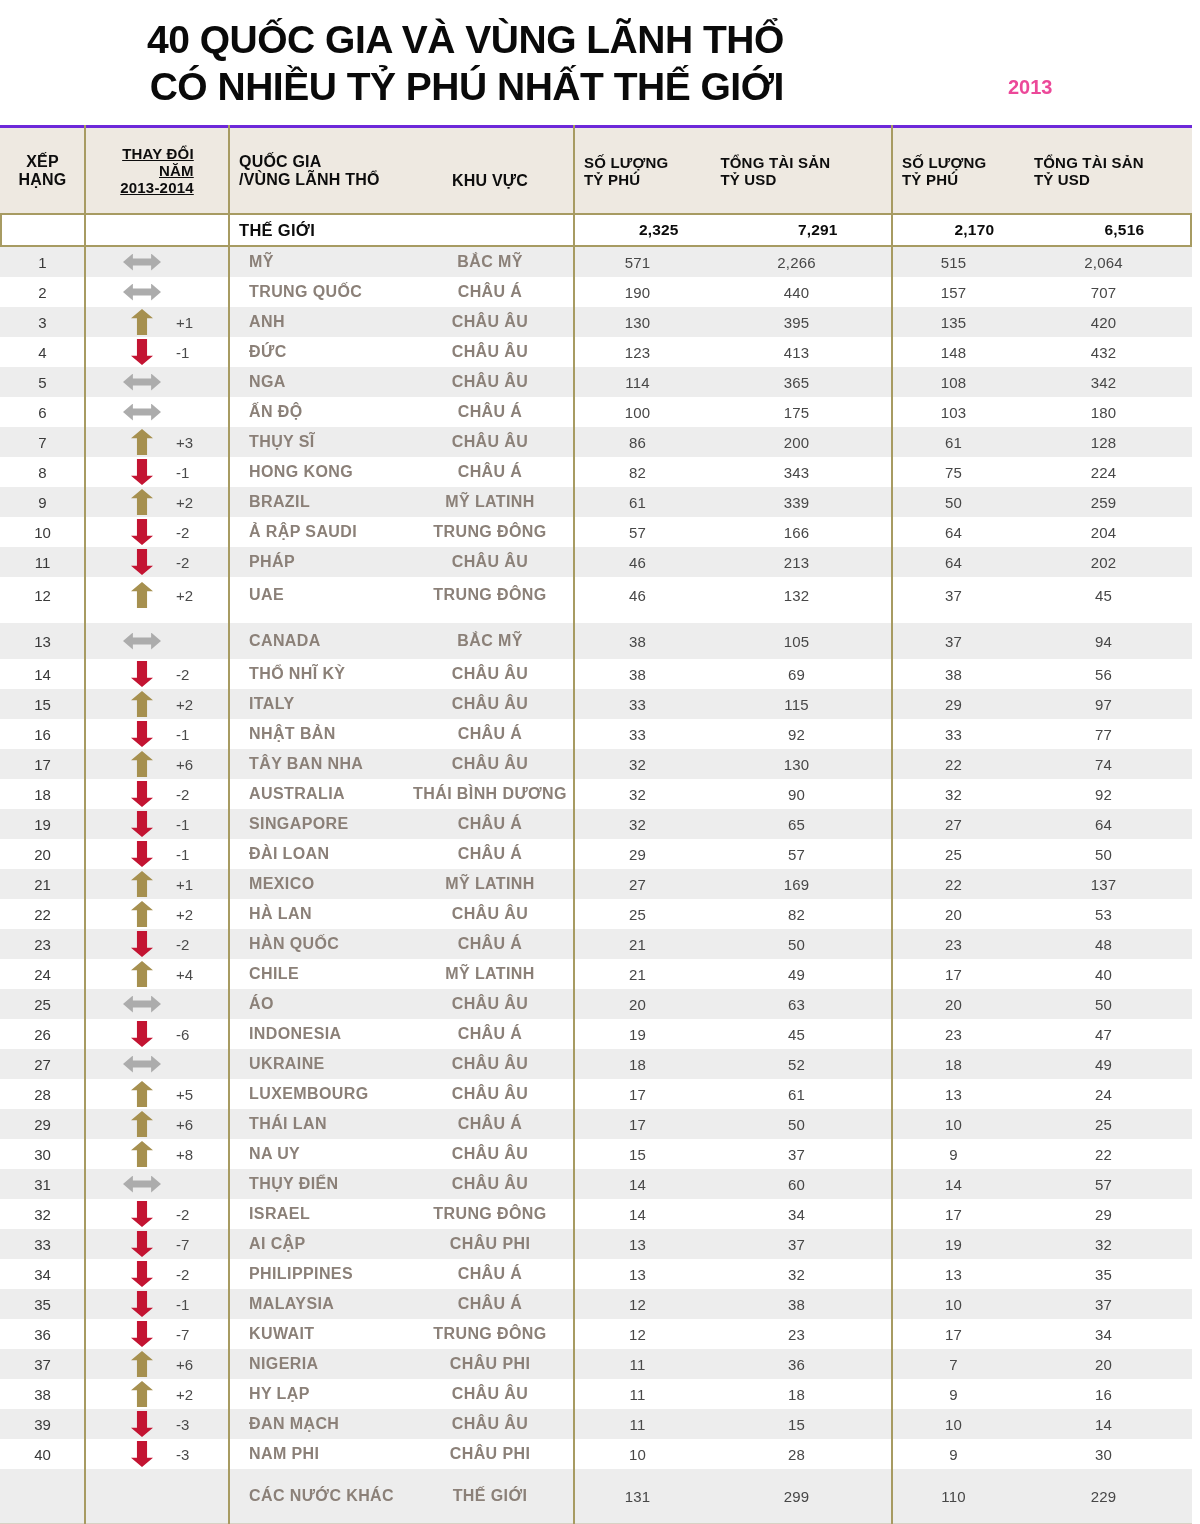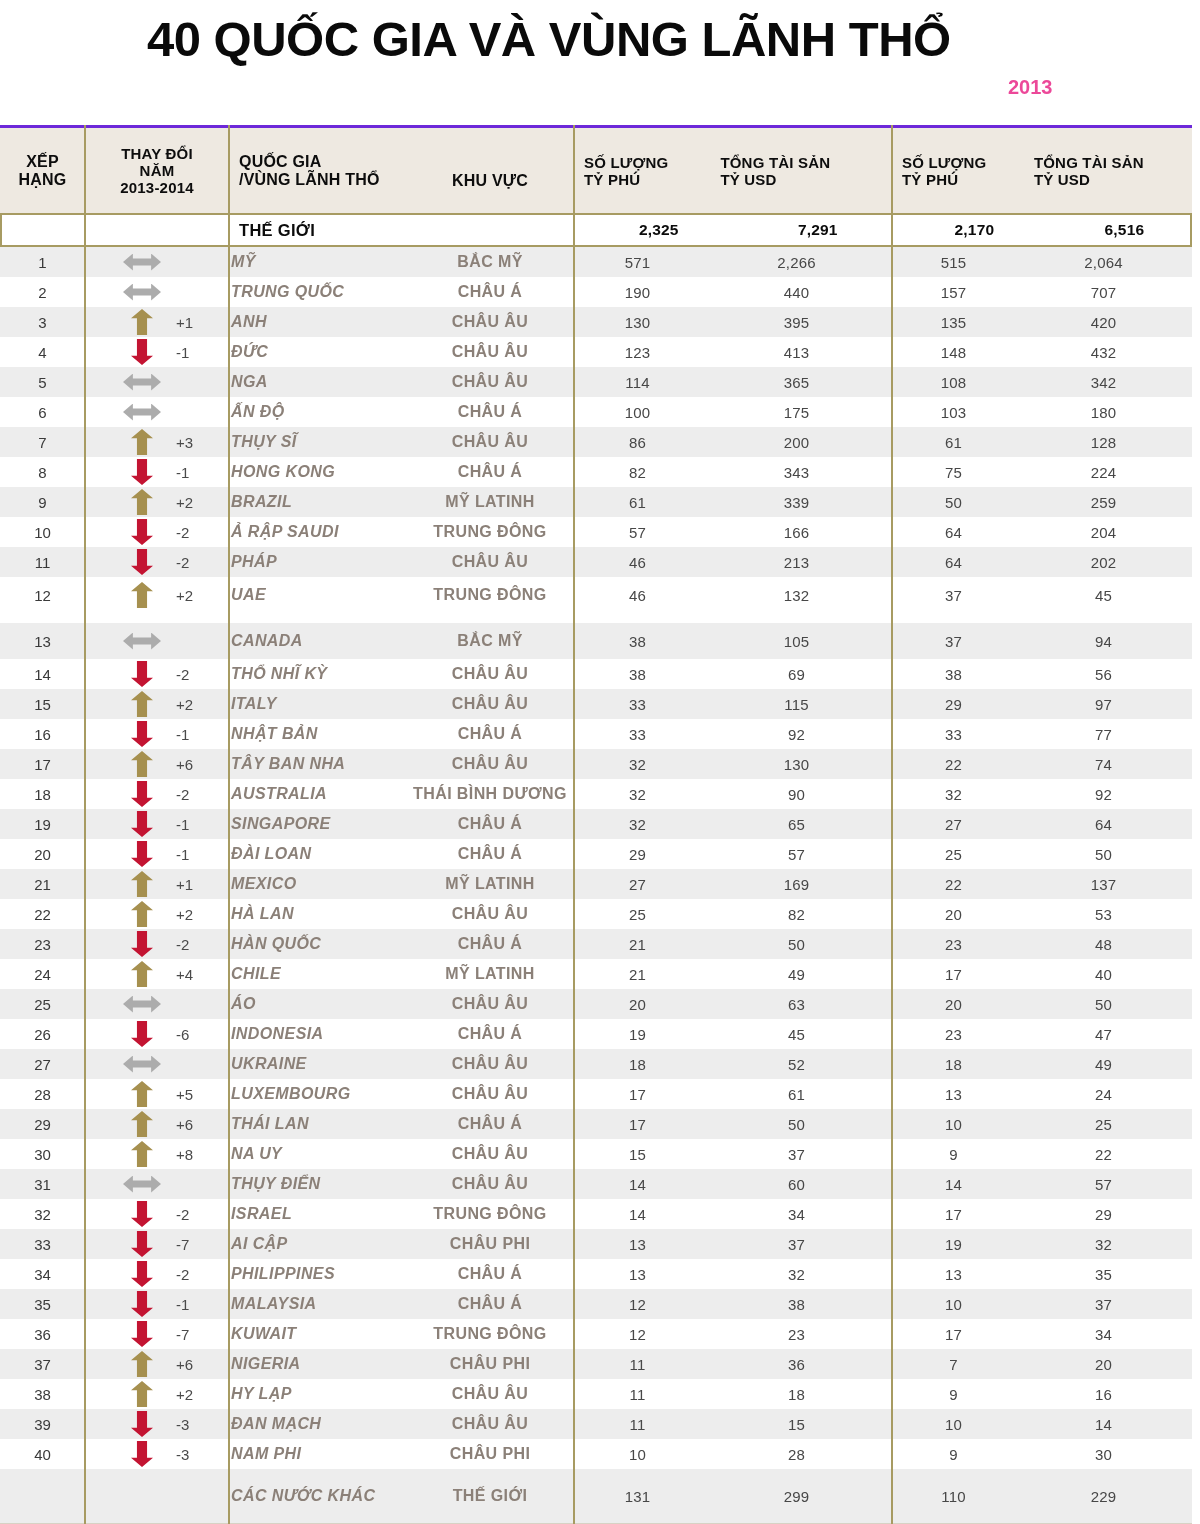--- a/index.html
+++ b/index.html
@@ -3,46 +3,46 @@
 <meta charset="utf-8">
 <style>
   html,body{margin:0;padding:0;background:#ffffff;}
   .page{
     position:relative; width:1200px; height:1524px; background:#fff; overflow:hidden;
     font-family:"Liberation Sans", sans-serif;
     --olive:#A79B62; --header-bg:#EEE9E1; --stripe:#EDEDED; --country:#8B8078;
     --num:#474747; --rank:#3a3a3a; --up:#A6904F; --down:#C31432; --neutral:#ACACAC;
   }
   .titles{position:absolute; left:147px; top:16px; color:#0a0a0a;}
-  .t1{font-size:49px; line-height:47px; font-weight:bold; letter-spacing:-0.5px; white-space:nowrap;text-align:right;}
+  .t1{font-size:39px; line-height:47px; font-weight:bold; letter-spacing:-0.5px; white-space:nowrap;text-align:right;}
   .year{position:absolute; left:1008px; top:76px; font-size:20px; font-weight:bold; color:#ec4899;}
 
   .table{position:absolute; left:0; top:125px; width:1192px;}
   .vline{position:absolute; top:0; bottom:0; width:2px; background:var(--olive); z-index:5;}
   .v1{left:84px}.v2{left:228px}.v3{left:573px}.v4{left:891px}
 
   
   .c-rank{width:85px; flex:0 0 85px;}
   .c-change{width:144px; flex:0 0 144px; display:flex; align-items:center;}
   .c-country{width:345px; flex:0 0 345px; display:flex; align-items:flex-end;}
-  .country{flex:1; padding-left:2px;font-style:italic;}
+  .country{flex:1; padding-left:20px;}
   .region{width:168px; flex:0 0 168px; display:flex; justify-content:center; white-space:nowrap;}
   .c-group{display:flex; align-items:center;}
   .g1{width:318px; flex:0 0 318px;}
   .g2{width:300px; flex:0 0 300px;}
   .g1 .sub1{width:40%;} .g1 .sub2{width:60%;}
   .g2 .sub1{width:41%;} .g2 .sub2{width:59%;}
   .num{text-align:center; font-size:15px; color:var(--num); letter-spacing:0.2px;}
 
   
   .thead{display:flex; height:85px; background:var(--header-bg); border-top:3px solid #6d28d9; align-items:center;}
   .hcell{font-weight:bold; color:#0d0d0d; font-size:15px; line-height:17px; letter-spacing:0.2px;}
   .pre{white-space:pre-line;}
   .thead .c-rank{text-align:center; font-size:16px; line-height:18px;}
-  .thead .c-change{justify-content:center; text-align:center;}
+  .thead .c-change{justify-content:center; text-align:right;text-decoration:underline;}
   .thead .cname{flex:1; padding-left:10px; font-size:16px; line-height:18px;}
   .thead .cregion{width:168px; flex:0 0 168px; text-align:center; font-size:16px;}
   .thead .sub1{padding-left:10px;} .thead .sub2{padding-left:22px;}
 
   
   .world-row{display:flex; align-items:center; height:34px; background:#fff;
     border:2px solid var(--olive); box-sizing:border-box; position:relative; z-index:2;}
   .wlabel{padding-left:8px; font-weight:bold; font-size:16.5px; color:#0b0b0b; letter-spacing:0.3px;}
   .world-row .num{font-weight:bold; color:#0b0b0b; font-size:15.5px;padding-left:32px;}
 
@@ -66,20 +66,21 @@
   .arrow.same{width:38px; height:17px; background:var(--neutral);
     clip-path:polygon(0 50%, 26% 0, 26% 30%, 74% 30%, 74% 0, 100% 50%, 74% 100%, 74% 70%, 26% 70%, 26% 100%);}
 </style>
 </head>
 <body>
 
 <div class="page" style="--up: #A6904F; --down: #C31432; --neutral: #ACACAC; --olive: #A79B62; --header-bg: #EEE9E1; --stripe: #EDEDED; --country: #8B8078;">
 
   <div class="titles">
     <div class="t1">40 QUỐC GIA VÀ VÙNG LÃNH THỔ</div>
+    <div class="t1">CÓ NHIỀU TỶ PHÚ NHẤT THẾ GIỚI</div>
   </div>
   <div class="year">2013</div>
 
   <div class="table">
 
     <div class="thead">
       <div class="c-rank hcell pre">XẾP
 HẠNG</div>
       <div class="c-change hcell pre">THAY ĐỔI
 NĂM

